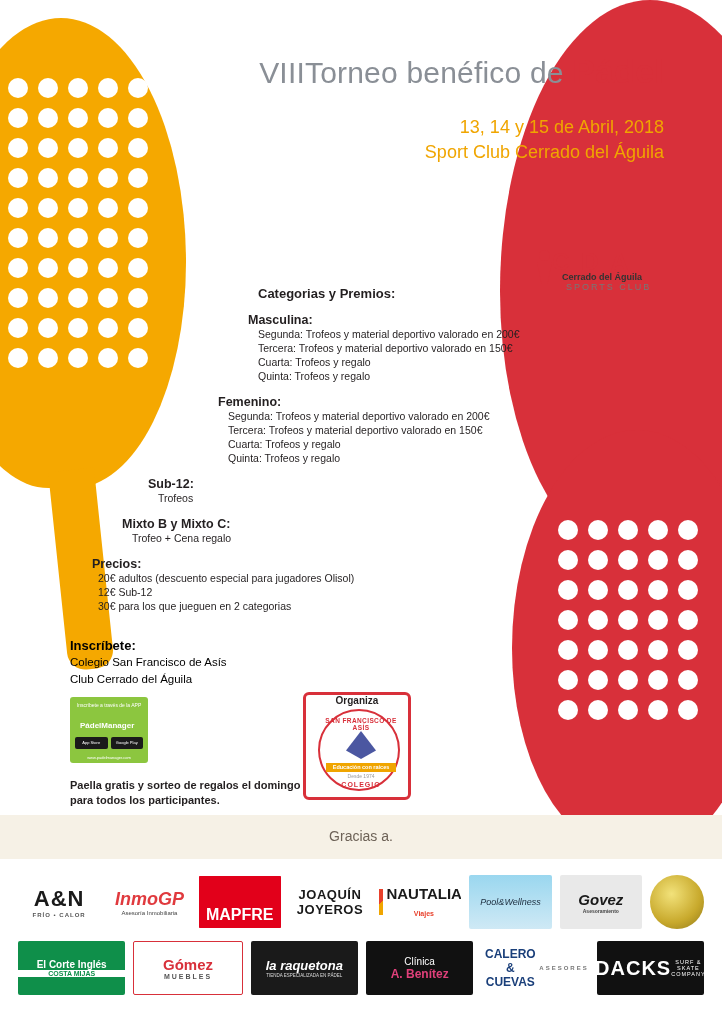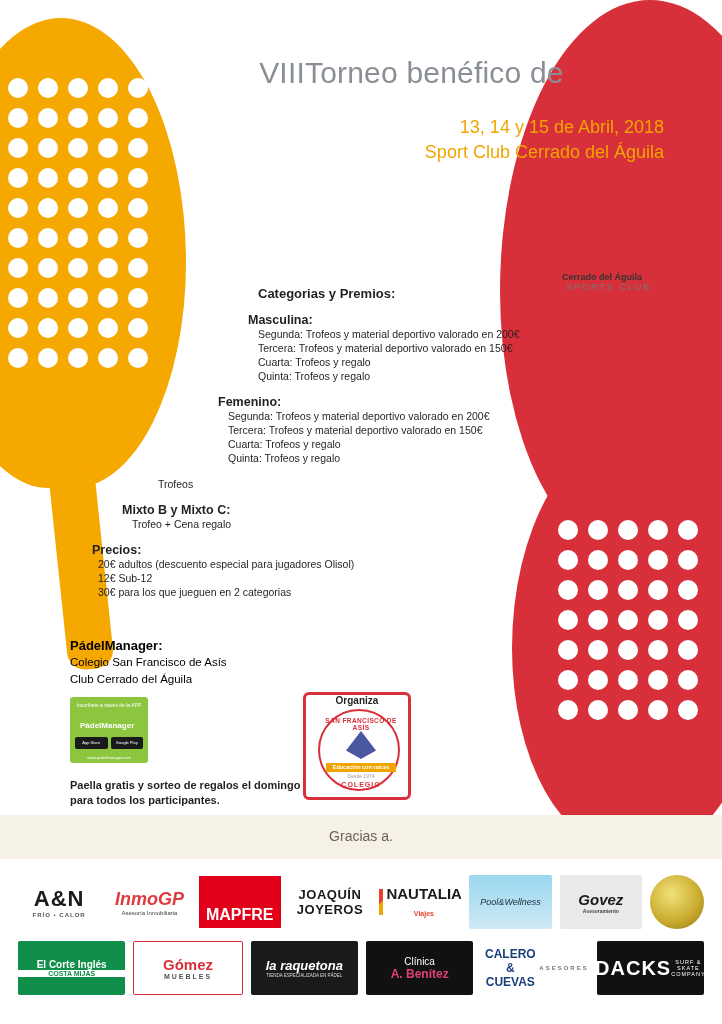--- a/index.html
+++ b/index.html
@@ -465,38 +465,39 @@
 
     <div class="grp">
       <div class="grp-title ind-2">Femenino:</div>
       <div class="grp-line ind-2b">Segunda: Trofeos y material deportivo valorado en 200€</div>
       <div class="grp-line ind-2b">Tercera: Trofeos y material deportivo valorado en 150€</div>
       <div class="grp-line ind-2b">Cuarta: Trofeos y regalo</div>
       <div class="grp-line ind-2b">Quinta: Trofeos y regalo</div>
     </div>
 
     <div class="grp">
+      <div class="grp-title ind-3">Sub-12:</div>
       <div class="grp-line ind-3b">Trofeos</div>
     </div>
 
     <div class="grp">
       <div class="grp-title ind-4">Mixto B y Mixto C:</div>
       <div class="grp-line ind-4b">Trofeo + Cena regalo</div>
     </div>
 
     <div class="grp">
       <div class="grp-title ind-5">Precios:</div>
       <div class="grp-line ind-5b">20€ adultos (descuento especial para jugadores Olisol)</div>
       <div class="grp-line ind-5b">12€ Sub-12</div>
       <div class="grp-line ind-5b">30€ para los que jueguen en 2 categorias</div>
     </div>
   </div>
 
   <div class="inscripcion">
-    <div class="insc-title">PádelManager:</div>
+    <div class="insc-title">Inscríbete:</div>
     <div class="insc-line">Colegio San Francisco de Asís</div>
     <div class="insc-line">Club Cerrado del Águila</div>
 
     <div class="app-badge">
       <div class="ab-t1">Inscríbete a través de la APP</div>
       <div class="ab-logo">PádelManager</div>
       <div class="ab-stores">
         <div class="ab-store">App Store</div>
         <div class="ab-store">Google Play</div>
       </div>

